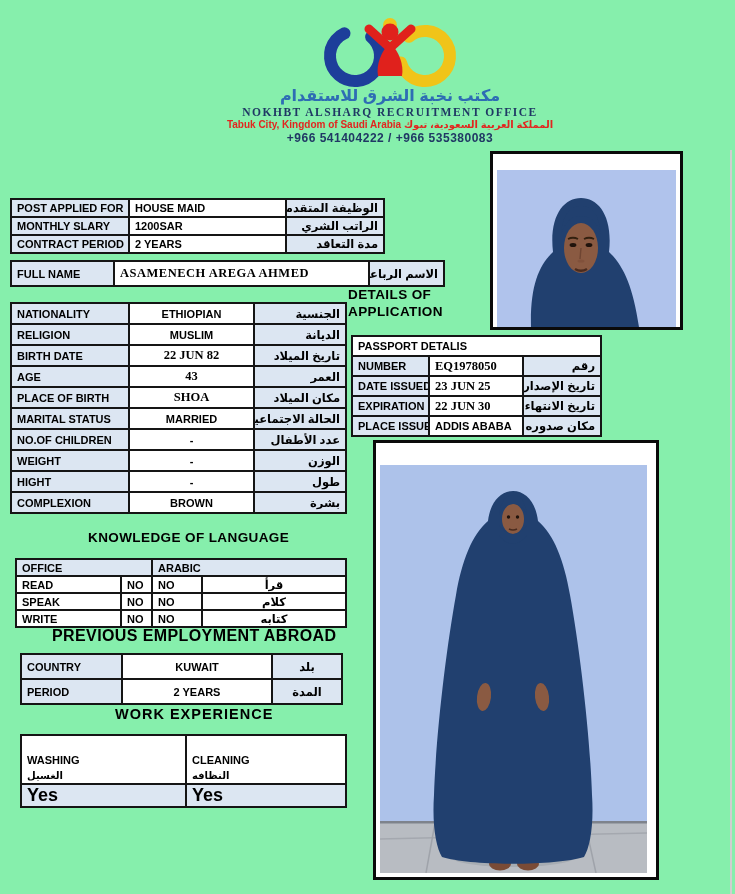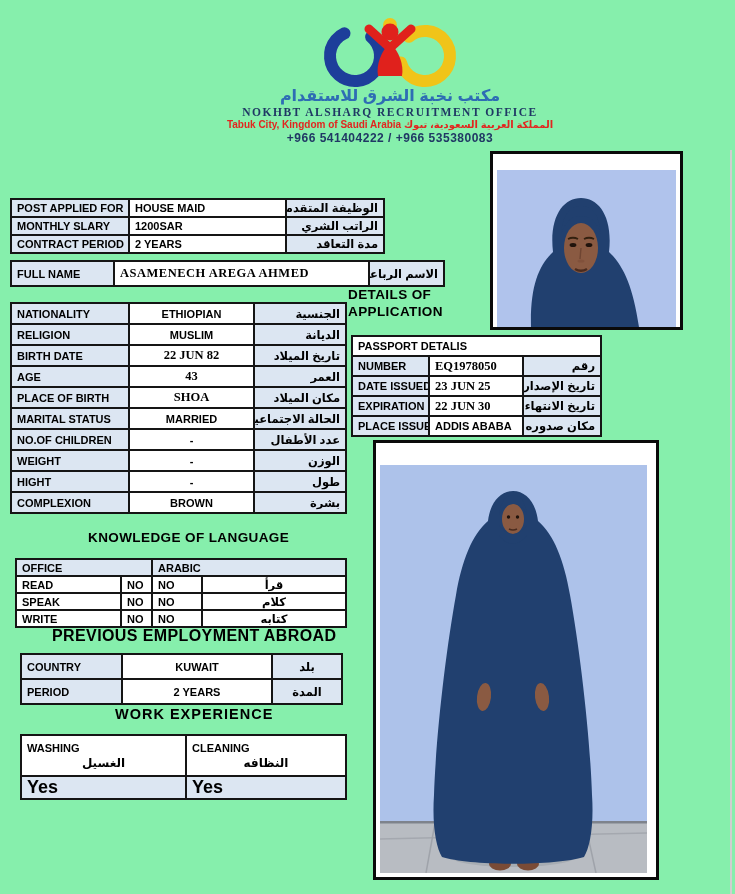--- a/index.html
+++ b/index.html
@@ -32,22 +32,22 @@
 
   
   .photo-frame { position:absolute; border:3px solid #0a0a0a; background:#fff; }
   #headshot-frame { left:490px; top:151px; width:193px; height:179px; }
   #headshot-photo { position:absolute; left:4px; top:16px; width:179px; height:157px; }
   #fullbody-frame { left:373px; top:440px; width:286px; height:440px; }
   #fullbody-photo { position:absolute; left:4px; top:22px; width:267px; height:408px; }
 
   .page-edge-line { position:absolute; left:730px; top:150px; width:2px; height:744px; background:#cfcfcf; }
 
-  .work-head-cell { white-space:normal; line-height:15px; padding-top:5px; vertical-align:top; }
-  .work-head-cell .ar-sub { display:block; direction:rtl; text-align:center; font-size:12px; }
+  .work-head-cell { white-space:normal; line-height:15px; padding-top:17px; vertical-align:top; }
+  .work-head-cell .ar-sub { display:block; direction:rtl; text-align:left; font-size:10px; }
   .work-val { font-weight:bold; font-size:18px; }
 </style>
 </head>
 <body>
 
 <div class="page">
 
   <div class="header">
     <svg class="logo" width="180" height="72" viewBox="0 0 180 72">
       <circle cx="90" cy="7" r="7" fill="#f0c419"></circle>

